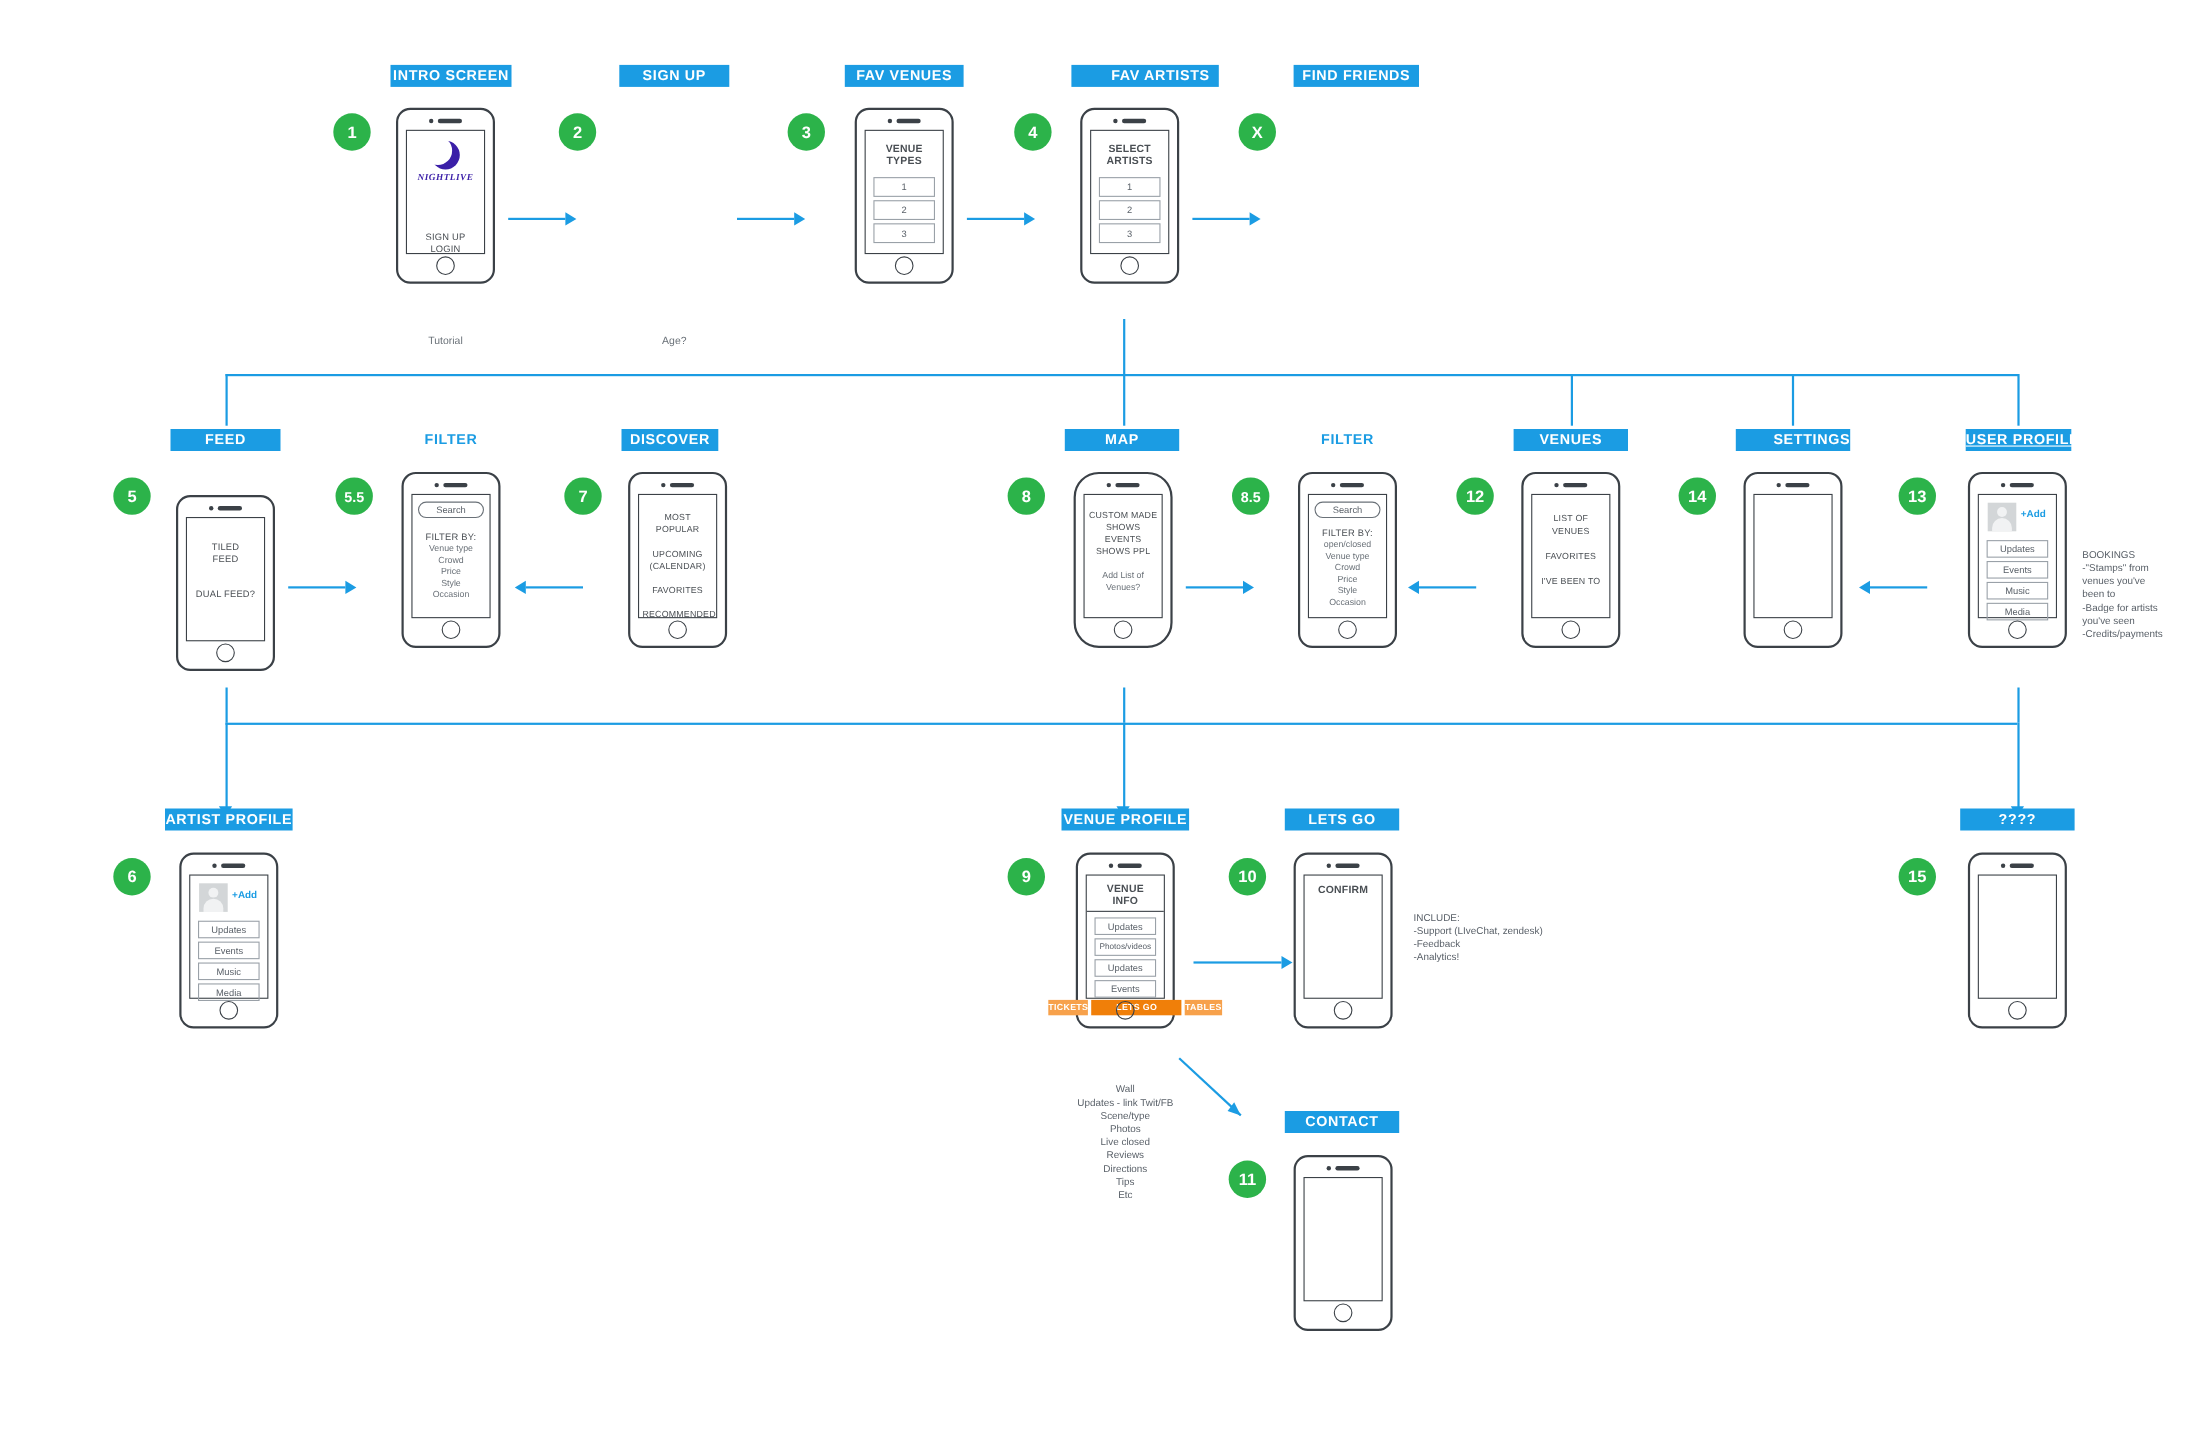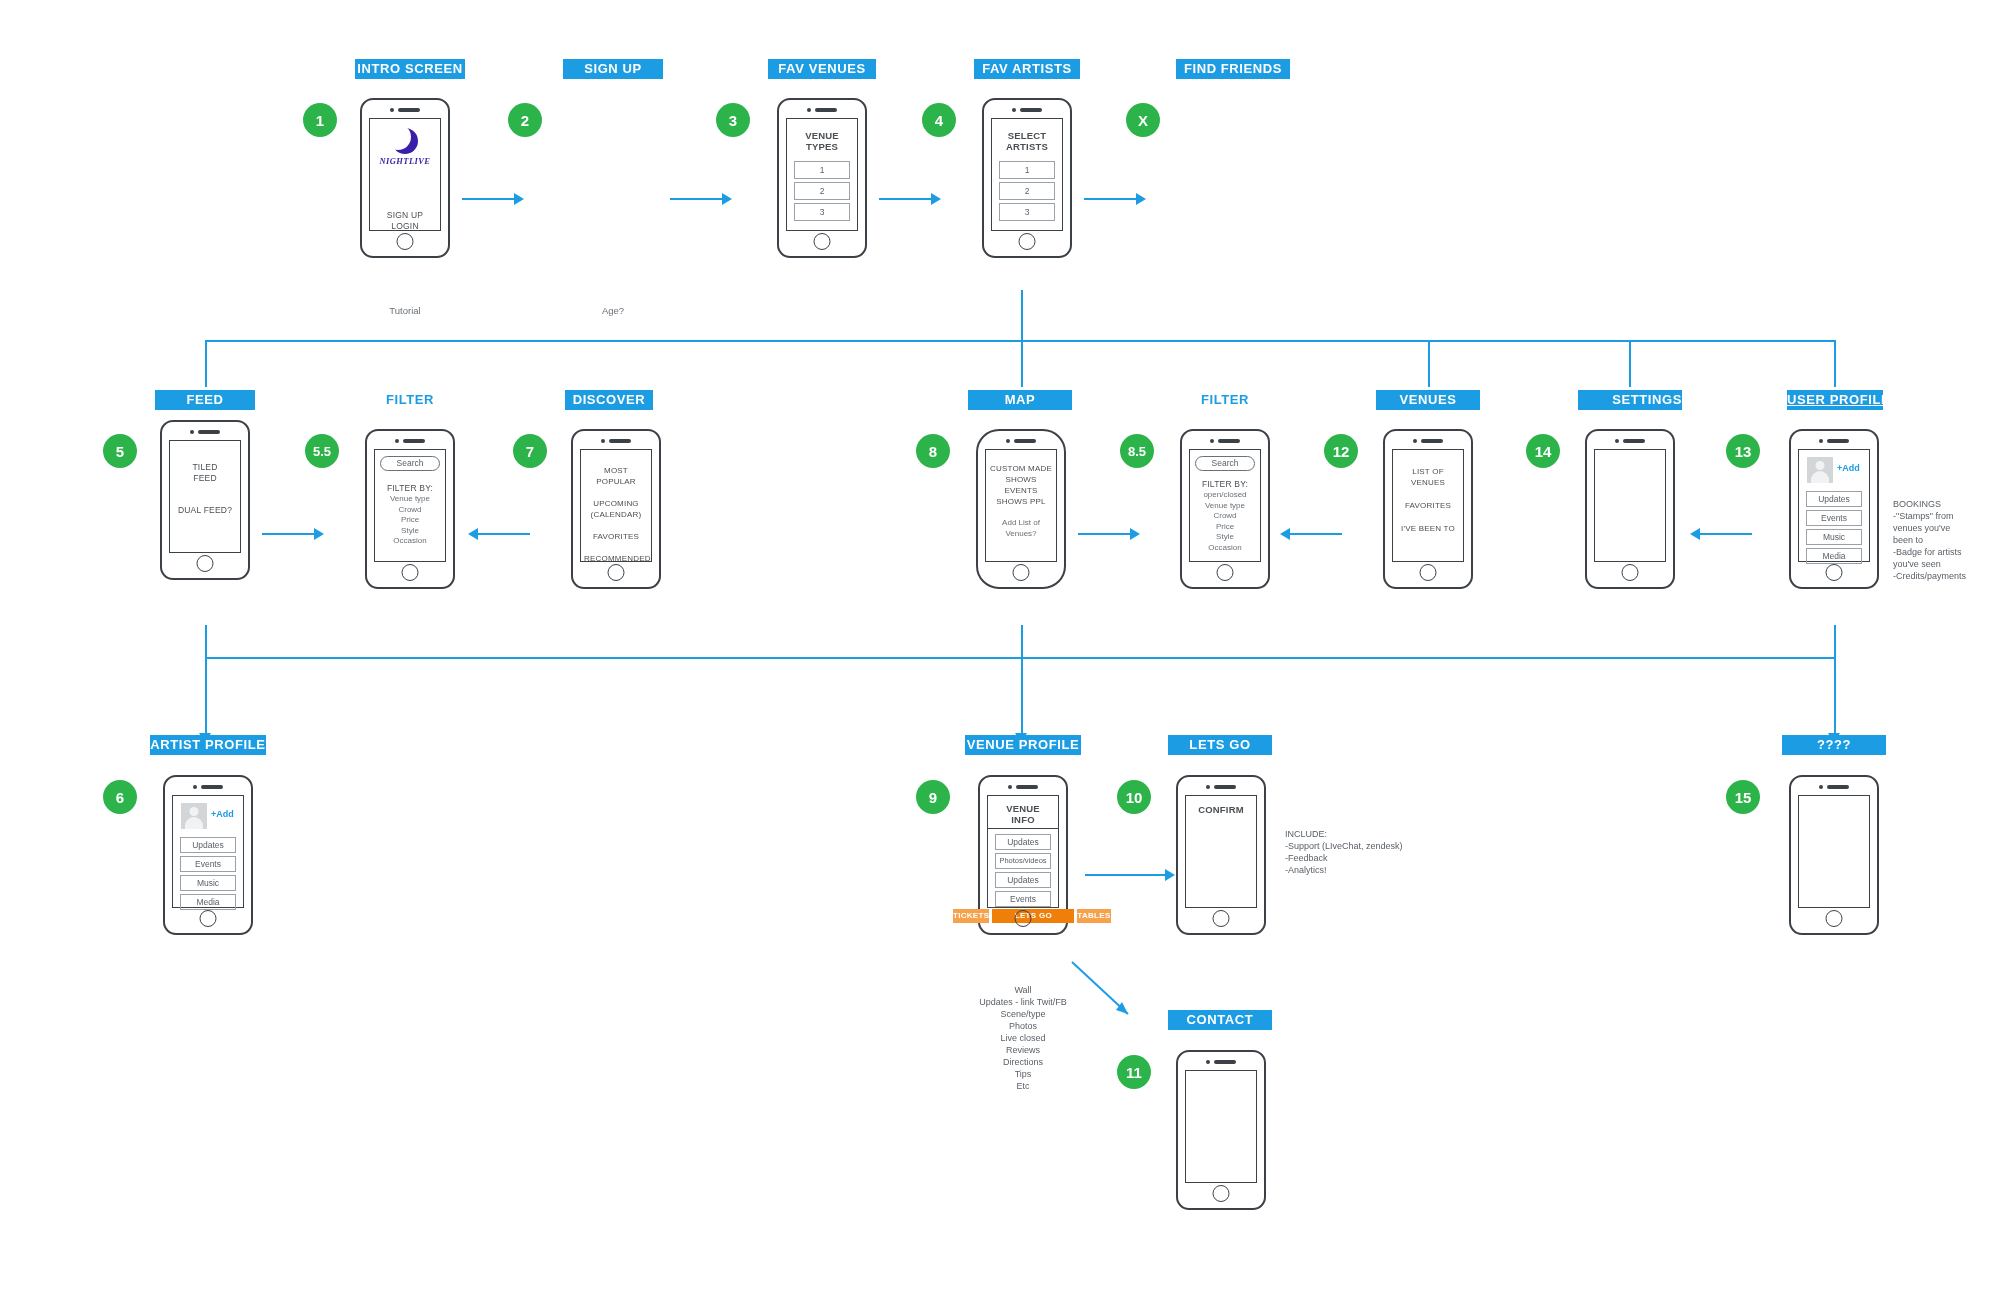--- a/index.html
+++ b/index.html
@@ -121,21 +121,21 @@
       <div class="boxline tall" style="margin-top:9px;">1</div>
       <div class="boxline tall">2</div>
       <div class="boxline tall">3</div>
     </div>
     <div class="home"></div>
   </div>
 
   <div class="ln h" style="left:879px;top:198px;width:52px;"></div>
   <div class="arrow r" style="left:931px;top:193px;"></div>
 
-  <div class="chip" style="left:974px;top:59px;width:106px;">FAV ARTISTS</div>
+  <div class="chip" style="left:974px;top:59px;width:106px;padding-left:28px;">FAV ARTISTS</div>
   <div class="bubble" style="left:922px;top:103px;">4</div>
   <div class="phone" style="left:982px;top:98px;">
     <div class="speaker">
         <i></i>
         <b></b>
       </div>
     <div class="screen">
       <div class="scr-title" style="margin-top:6px;">SELECT</div>
       <div class="scr-title">ARTISTS</div>
       <div class="boxline tall" style="margin-top:9px;">1</div>
@@ -154,21 +154,21 @@
   <div class="ln v" style="left:1021px;top:290px;height:50px;"></div>
   <div class="ln h" style="left:205px;top:340px;width:1630px;"></div>
   <div class="ln v" style="left:205px;top:340px;height:47px;"></div>
   <div class="ln v" style="left:1021px;top:340px;height:47px;"></div>
   <div class="ln v" style="left:1428px;top:340px;height:47px;"></div>
   <div class="ln v" style="left:1629px;top:340px;height:47px;"></div>
   <div class="ln v" style="left:1834px;top:340px;height:47px;"></div>
 
   <div class="chip" style="left:155px;top:390px;width:100px;">FEED</div>
   <div class="bubble" style="left:103px;top:434px;">5</div>
-  <div class="phone" style="left:160px;top:420px;">
+  <div class="phone" style="left:160px;top:450px;">
     <div class="speaker">
         <i></i>
         <b></b>
       </div>
     <div class="screen">
       <div class="scr-cap" style="margin-top:16px;">TILED</div>
       <div class="scr-cap">FEED</div>
       <div class="scr-cap" style="margin-top:21px;">DUAL FEED?</div>
     </div>
     <div class="home"></div>

